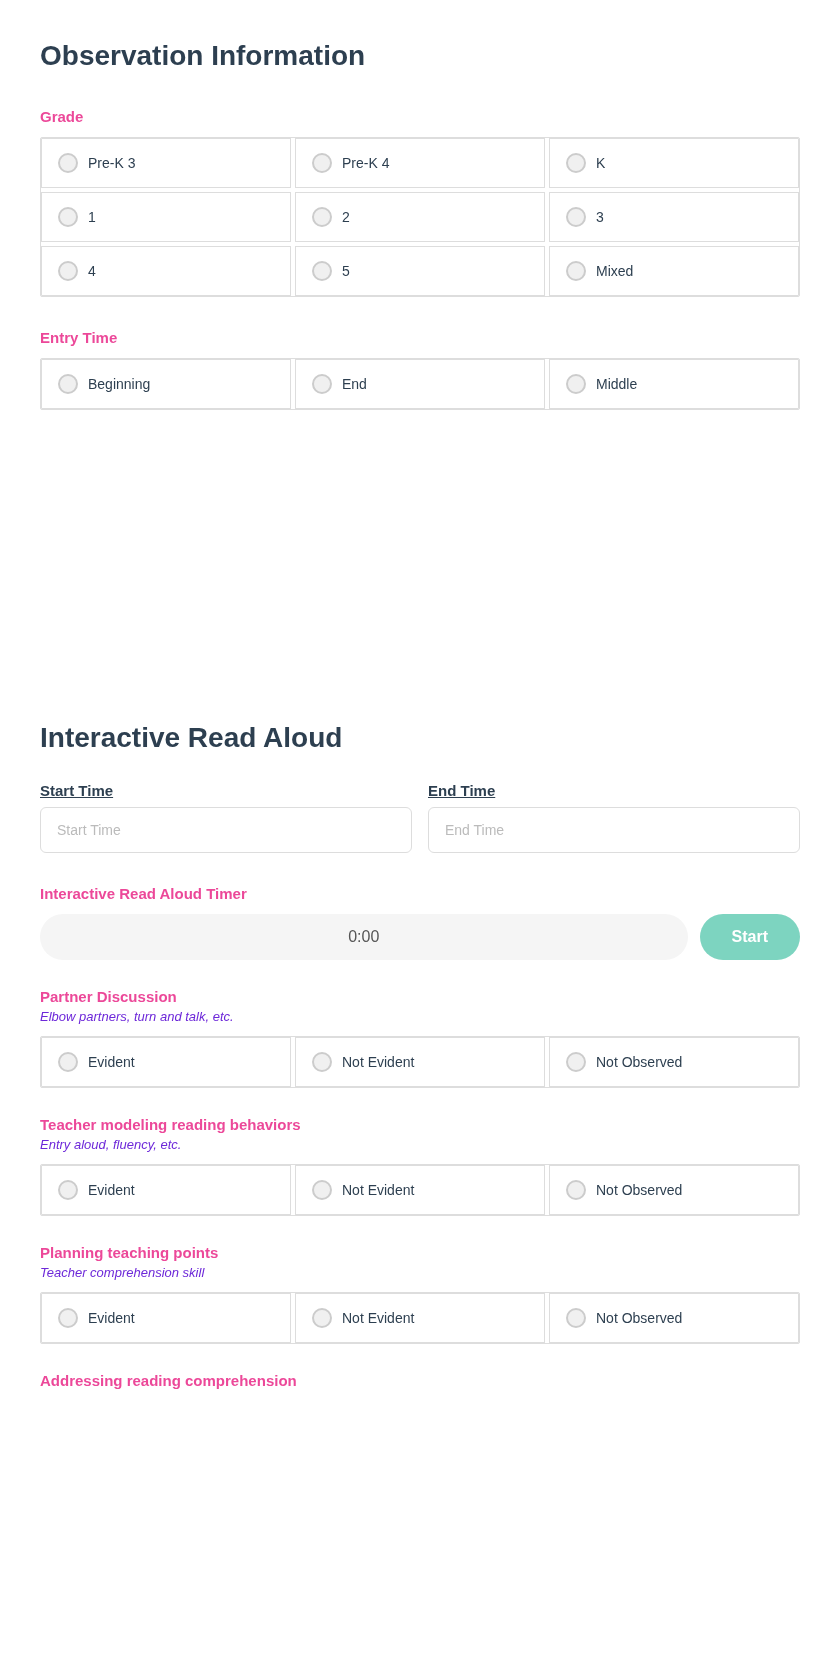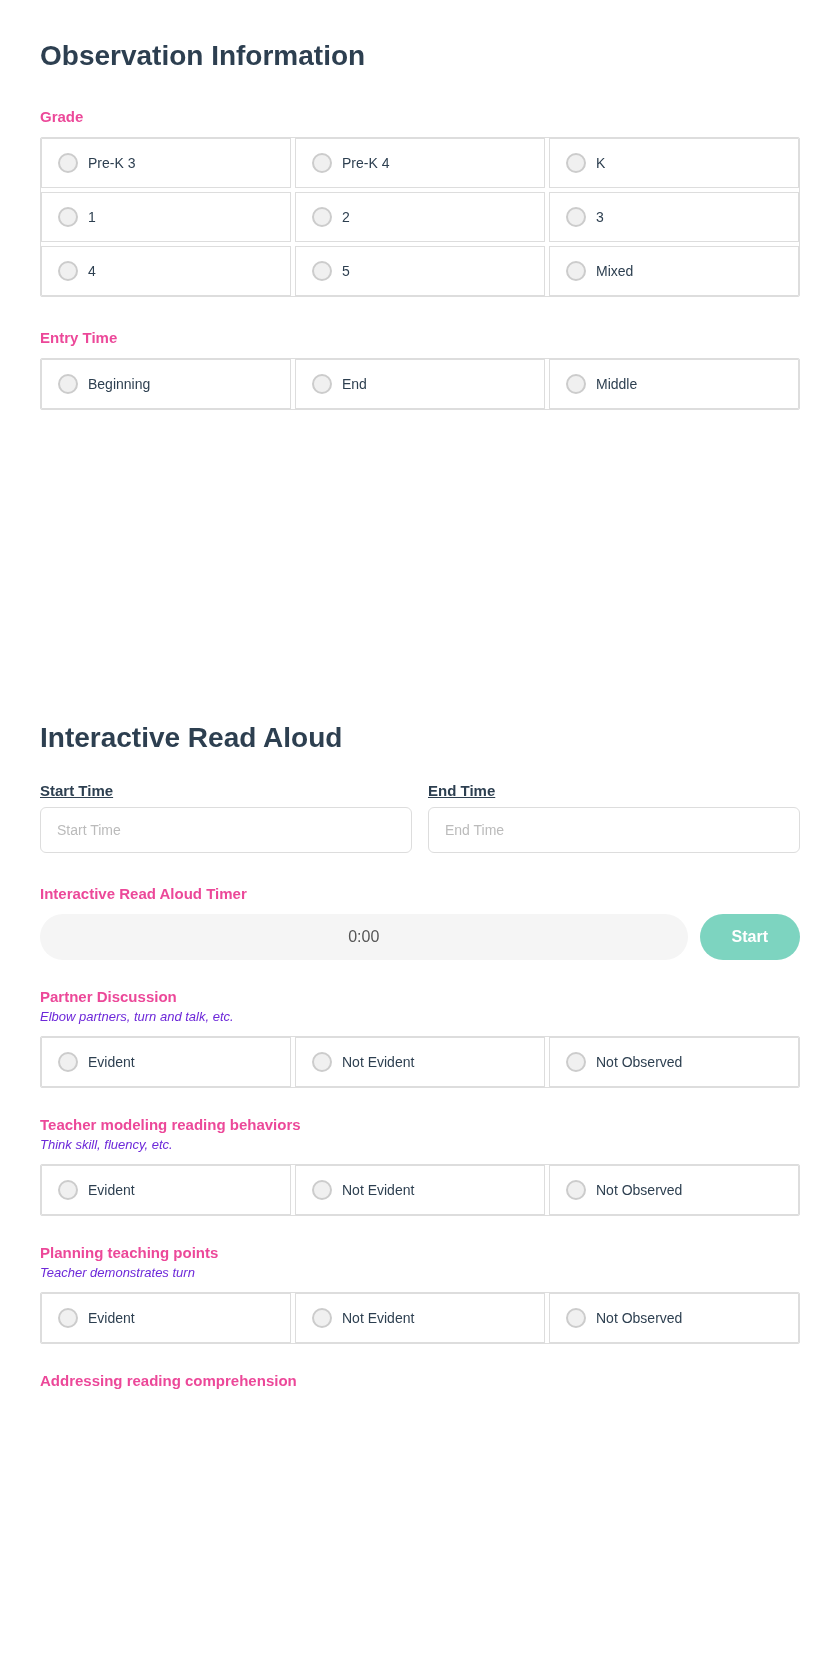--- a/index.html
+++ b/index.html
@@ -237,40 +237,40 @@
       </div>
       <div class="radio-option">
         <div class="radio-circle"></div>
         <span>Not Observed</span>
       </div>
     </div>
   </div>
 
   <div class="section-block">
     <div class="field-label">Teacher modeling reading behaviors</div>
-    <div class="field-sublabel">Think skill, fluency, etc.</div>
+    <div class="field-sublabel">Entry aloud, fluency, etc.</div>
     <div class="radio-grid">
       <div class="radio-option">
         <div class="radio-circle"></div>
         <span>Evident</span>
       </div>
       <div class="radio-option">
         <div class="radio-circle"></div>
         <span>Not Evident</span>
       </div>
       <div class="radio-option">
         <div class="radio-circle"></div>
         <span>Not Observed</span>
       </div>
     </div>
   </div>
 
   <div class="section-block">
     <div class="field-label">Planning teaching points</div>
-    <div class="field-sublabel">Teacher demonstrates turn</div>
+    <div class="field-sublabel">Teacher comprehension skill</div>
     <div class="radio-grid">
       <div class="radio-option">
         <div class="radio-circle"></div>
         <span>Evident</span>
       </div>
       <div class="radio-option">
         <div class="radio-circle"></div>
         <span>Not Evident</span>
       </div>
       <div class="radio-option">

